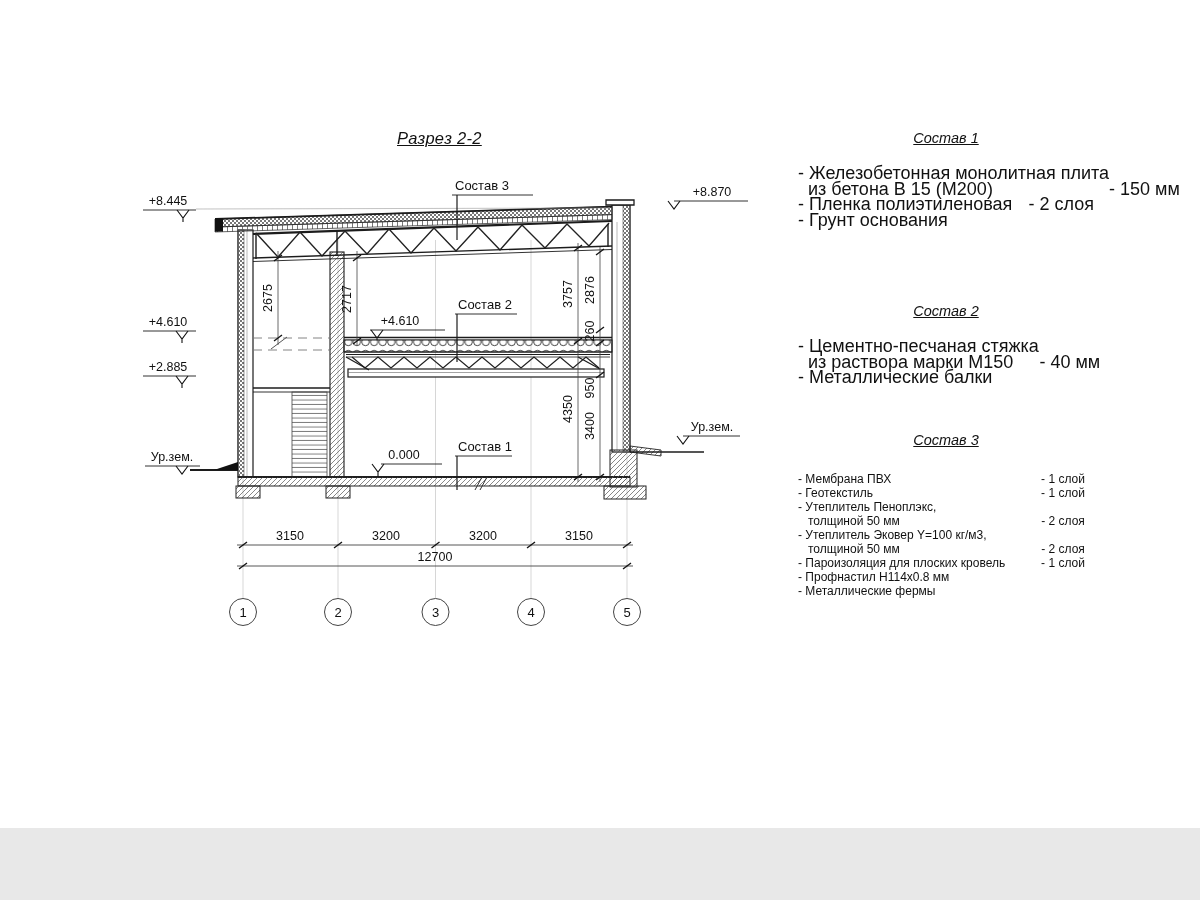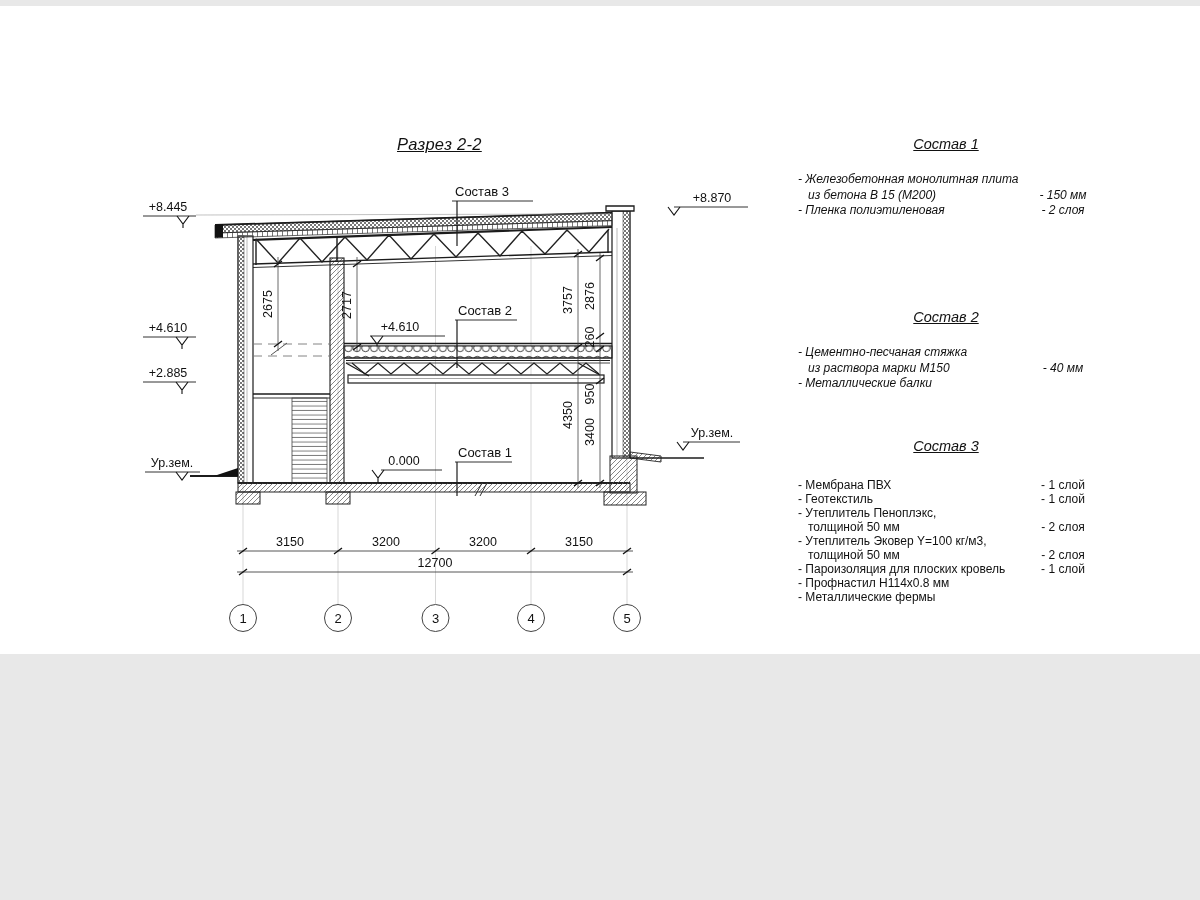--- a/index.html
+++ b/index.html
@@ -1,24 +1,24 @@
 <!DOCTYPE html>
 <html><head>
 <meta charset="utf-8">
 <style>
   html,body{margin:0;padding:0;background:#e8e8e8;}
-  .sheet{position:relative;width:1200px;height:648px;background:#ffffff;margin:6px auto;overflow:hidden;
+  .sheet{position:relative;width:1200px;height:828px;background:#ffffff;margin:0 auto;overflow:hidden;
          font-family:"Liberation Sans",sans-serif;color:#111;}
   .title{position:absolute;left:397px;top:129px;font-style:italic;font-size:16.5px;
          text-decoration:underline;letter-spacing:.3px;}
   .comp{position:absolute;left:798px;width:296px;}
   .comp h3{margin:0;text-align:center;font-style:italic;font-weight:normal;font-size:14.5px;
            text-decoration:underline;}
   .comp .list{margin-top:20px;}
-  .c1 .list,.c2 .list{font-size:12px;line-height:15.5px;font-style:italic;}
+  .c1 .list,.c2 .list{font-size:18px;line-height:15.5px;}
   .c3 .list{font-size:12px;line-height:14px;margin-top:24px;}
   .row{display:flex;justify-content:space-between;align-items:flex-end;}
   .nm .l1,.nm .l2{display:block;white-space:nowrap;}
   .nm .l2{padding-left:10px;}
   .nm .l2:empty{display:none;}
   .val{white-space:nowrap;text-align:center;min-width:62px;}
   svg{position:absolute;left:0;top:0;}
   .st{font-size:12.5px;fill:#111;}
   .sl{font-size:13px;fill:#111;}
   .ln{stroke:#1c1c1c;}
@@ -262,20 +262,26 @@
             <span class="l2">из бетона В 15 (М200)</span>
           </div>
         <div class="val">- 150 мм</div>
       </div>
       <div class="row">
         <div class="nm">
             <span class="l1">- Пленка полиэтиленовая</span>
           </div>
         <div class="val">- 2 слоя</div>
       </div>
+      <div class="row">
+        <div class="nm">
+            <span class="l1">- Грунт основания</span>
+          </div>
+        <div class="val"></div>
+      </div>
     </div>
   </div>
 
   <div class="comp c2" style="top:303px;">
     <h3>Состав 2</h3>
     <div class="list">
       <div class="row">
         <div class="nm">
             <span class="l1">- Цементно-песчаная стяжка</span>
             <span class="l2">из раствора марки М150</span>

